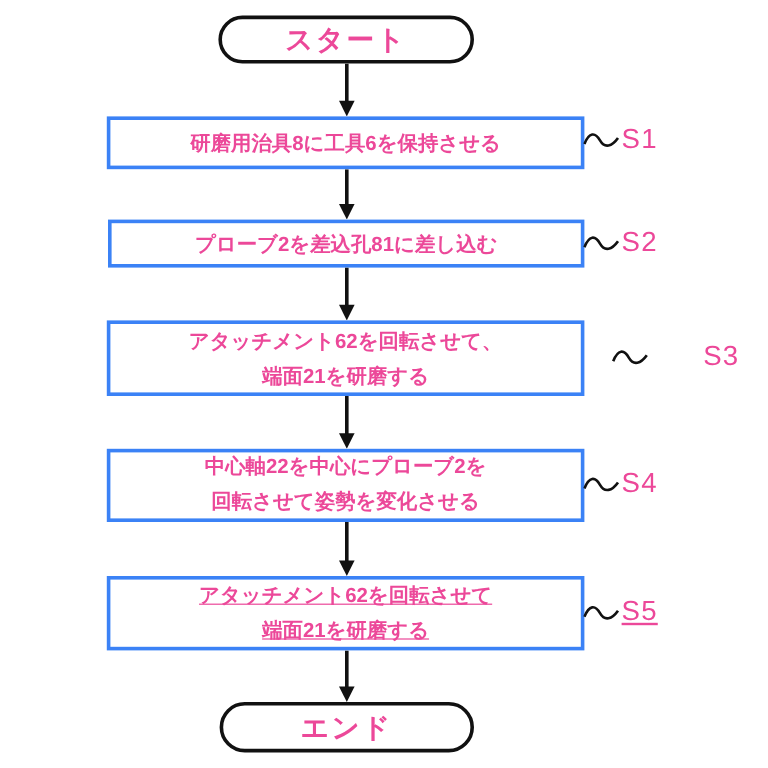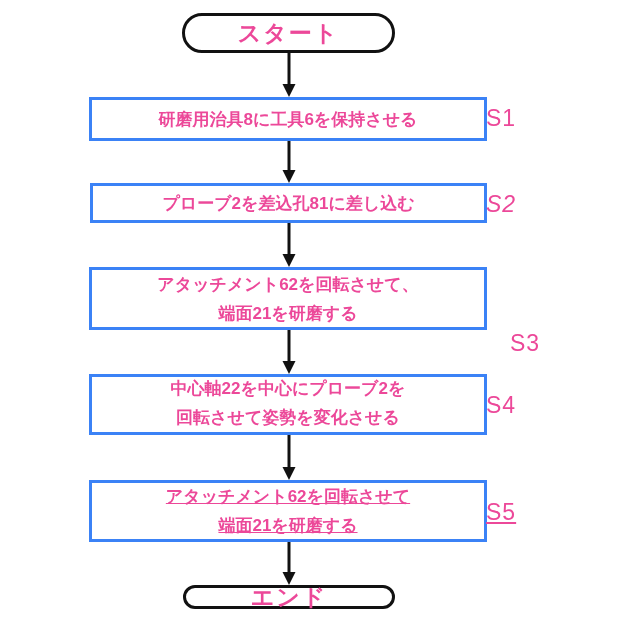--- a/index.html
+++ b/index.html
@@ -42,23 +42,22 @@
     line-height: 29px;
     text-align: center;
     box-sizing: border-box;
   }
   .arrow {
     position: absolute;
   }
   .step-ref {
     position: absolute;
     display: flex;
-    align-items: flex-start;
+    align-items: flex-end;
     height: 24px;
-    flex-direction: column;
   }
   .step-ref .ref-label {
     font-size: 23px;
     font-weight: 500;
     letter-spacing: 1px;
   }
   .squiggle {
     margin-right: 2px;
   }
 </style>
@@ -87,21 +86,21 @@
   </div>
 
   <svg class="arrow" width="16" height="42" style="left:281px; top:141px;">
     <line x1="8" y1="0" x2="8" y2="30" stroke="#111111" stroke-width="3"></line>
     <polygon points="1.5,29 14.5,29 8,42" fill="#111111"></polygon>
   </svg>
 
   <div class="process" style="left:90px; top:183px; width:397px; height:40px;">
     <span>プローブ2を差込孔81に差し込む</span>
   </div>
-  <div class="step-ref" style="left:486px; top:191px;font-style:italic;">
+  <div class="step-ref" style="left:486px; top:191px;">
     <svg class="squiggle" width="30" height="22">
       <path d="M1 13 C 5 3, 10 3, 14 10 C 18 17, 24 15, 29 8" fill="none" stroke="#111111" stroke-width="2.2"></path>
     </svg>
     <span class="ref-label">S2</span>
   </div>
 
   <svg class="arrow" width="16" height="44" style="left:281px; top:223px;">
     <line x1="8" y1="0" x2="8" y2="32" stroke="#111111" stroke-width="3"></line>
     <polygon points="1.5,31 14.5,31 8,44" fill="#111111"></polygon>
   </svg>
@@ -147,17 +146,17 @@
       <path d="M1 13 C 5 3, 10 3, 14 10 C 18 17, 24 15, 29 8" fill="none" stroke="#111111" stroke-width="2.2"></path>
     </svg>
     <span class="ref-label">S5</span>
   </div>
 
   <svg class="arrow" width="16" height="43" style="left:281px; top:542px;">
     <line x1="8" y1="0" x2="8" y2="31" stroke="#111111" stroke-width="3"></line>
     <polygon points="1.5,30 14.5,30 8,43" fill="#111111"></polygon>
   </svg>
 
-  <div class="terminal" style="left:183px; top:585px; width:212px; height:24px;">
+  <div class="terminal" style="left:183px; top:585px; width:212px; height:42px;">
     <span>エンド</span>
   </div>
 
 </div>
 
 </body></html>

